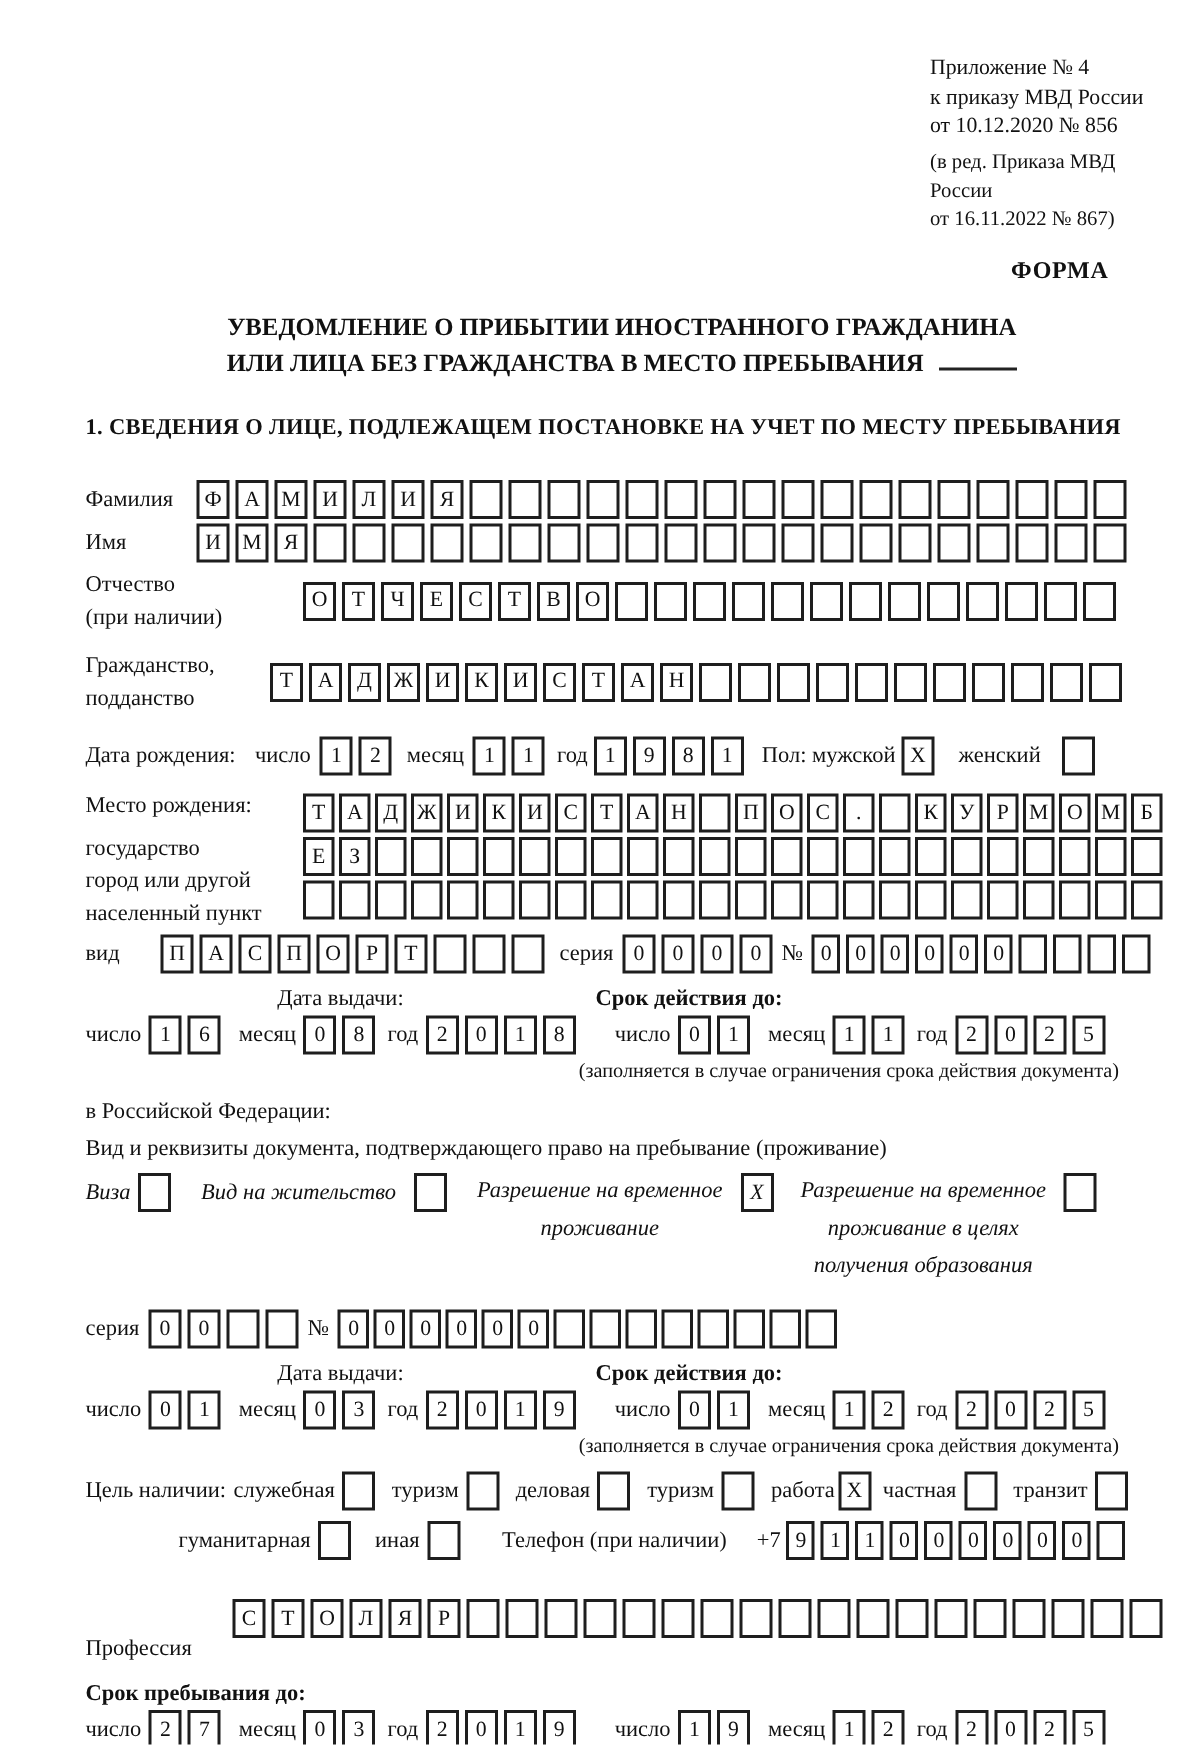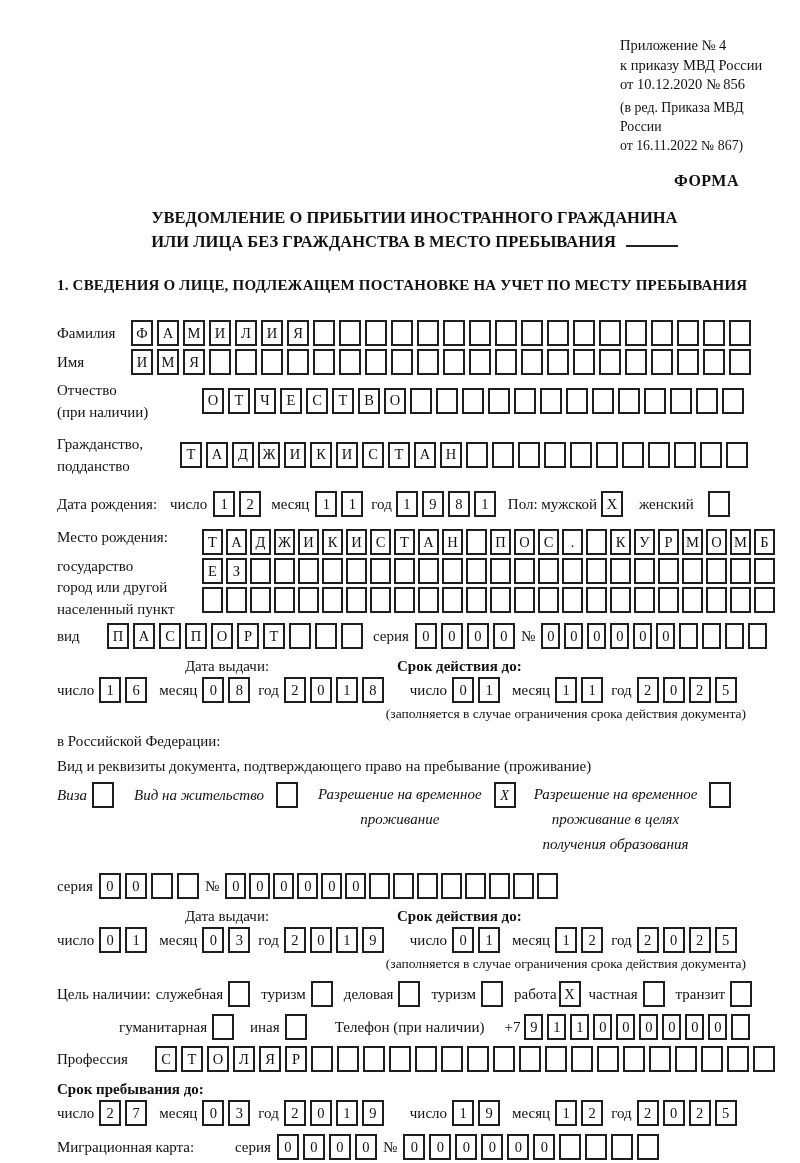--- a/index.html
+++ b/index.html
@@ -565,21 +565,21 @@
         <span class="cell">0</span>
         <span class="cell">0</span>
         <span class="cell">0</span>
         <span class="cell">0</span>
         <span class="cell">0</span>
         <span class="cell"></span>
       </span>
   </div>
 
   <div class="frow" style="margin-top:6px;">
-    <div class="lbl" style="width:98px;">Профессия</div>
+    <div class="lbl" style="width:98px;margin-top:40px;">Профессия</div>
     <div class="cells">
         <span class="cell">С</span>
         <span class="cell">Т</span>
         <span class="cell">О</span>
         <span class="cell">Л</span>
         <span class="cell">Я</span>
         <span class="cell">Р</span>
         <span class="cell"></span>
         <span class="cell"></span>
         <span class="cell"></span>

